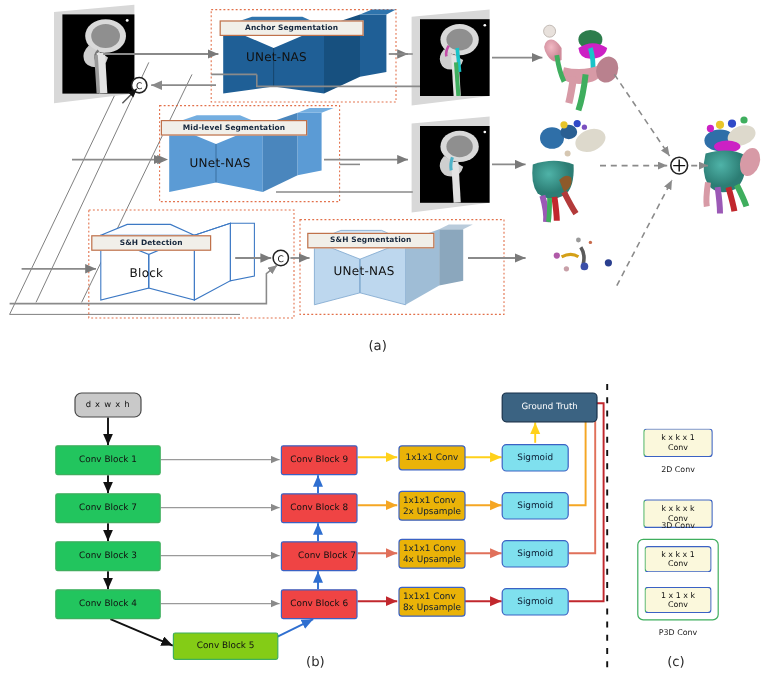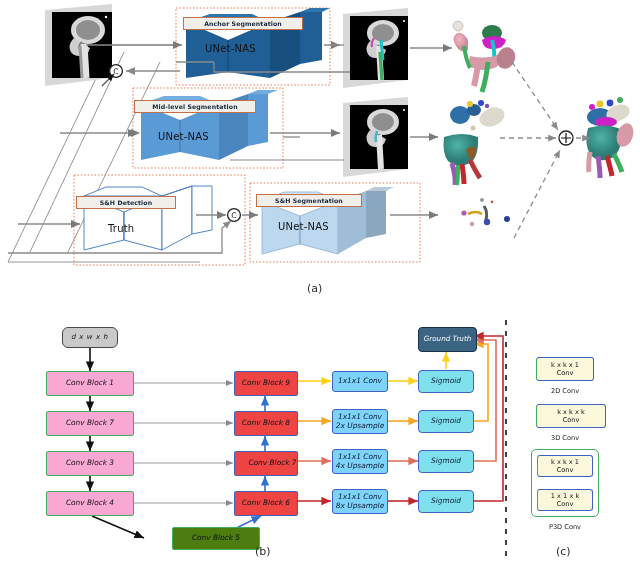--- a/index.html
+++ b/index.html
@@ -7,26 +7,26 @@
        font-family:"DejaVu Sans","Liberation Sans",sans-serif;color:#1a1a1a;}
   .fig{position:absolute;left:0;top:0;width:640px;height:567px;}
   svg{position:absolute;left:0;top:0;width:640px;height:567px;overflow:visible;}
   .lbl{position:absolute;white-space:nowrap;line-height:1;}
   .panel-letter{font-size:11px;color:#2b2b2b;}
   .unet-text{font-size:10px;color:#111;letter-spacing:.2px;}
   .tagbox{position:absolute;background:#f1efe9;border:1px solid #c0714a;
           font-size:6.2px;color:#15263c;text-align:center;line-height:11px;
           height:11px;font-weight:bold;letter-spacing:.1px;}
   .cblock{position:absolute;box-sizing:border-box;display:flex;align-items:center;
-          justify-content:center;font-size:7.4px;text-align:center;line-height:8.5px;
-          border-radius:2px;font-style:italic;}
-  .enc{background:#f9a8d4;border:1.3px solid #3fae5e;color:#111;}
+          justify-content:center;font-size:7.4px;text-align:left;line-height:8.5px;
+          border-radius:2px;}
+  .enc{background:#22c55e;border:1.3px solid #3fae5e;color:#111;}
   .dec{background:#ef4444;border:1.3px solid #3b62c4;color:#111;}
-  .mid{background:#4d7c0f;border:1.3px solid #3fae5e;color:#111;margin-left:28px;}
-  .conv1{background:#7dd3fc;border:1.3px solid #3b62c4;color:#0c1c33;border-radius:3px;}
+  .mid{background:#84cc16;border:1.3px solid #3fae5e;color:#111;}
+  .conv1{background:#eab308;border:1.3px solid #3b62c4;color:#0c1c33;border-radius:3px;}
   .sig{background:#7fe0ee;border:1.3px solid #3b62c4;color:#0c1c33;border-radius:4px;}
   .gt{background:#3b6382;border:1.3px solid #18314a;color:#ffffff;border-radius:4px;
       font-size:7.2px;}
   .inp{background:#c9c9c9;border:1.3px solid #4a4a4a;color:#111;border-radius:6px;
        font-size:7px;letter-spacing:.6px;}
   .legbox{position:absolute;box-sizing:border-box;display:flex;align-items:center;
           justify-content:center;font-size:6.6px;text-align:center;line-height:8px;
           background:#fbf8dc;border:1.2px solid #3b62c4;border-left:1.2px solid #3fae5e;
           border-radius:3px;color:#111;}
   .legcap{position:absolute;font-size:6.6px;color:#1a1a1a;text-align:center;width:70px;}
@@ -328,21 +328,21 @@
   <path d="M566,477 L566,489" stroke="#111" stroke-width="1.2" fill="none" marker-end="url(#ahk)"></path>
 </svg>
 
 <div class="tagbox" style="left:183px;top:17px;width:118px;">Anchor Segmentation</div>
 <div class="lbl unet-text" style="left:205px;top:44px;">UNet-NAS</div>
 
 <div class="tagbox" style="left:134px;top:100px;width:120px;">Mid-level Segmentation</div>
 <div class="lbl unet-text" style="left:158px;top:132px;">UNet-NAS</div>
 
 <div class="tagbox" style="left:76px;top:196px;width:98px;">S&amp;H Detection</div>
-<div class="lbl unet-text" style="left:108px;top:224px;">Truth</div>
+<div class="lbl unet-text" style="left:108px;top:224px;">Block</div>
 
 <div class="tagbox" style="left:256px;top:194px;width:104px;">S&amp;H Segmentation</div>
 <div class="lbl unet-text" style="left:278px;top:222px;">UNet-NAS</div>
 
 <div class="lbl panel-letter" style="left:307px;top:283px;">(a)</div>
 
 <div class="cblock inp" style="left:62px;top:327px;width:56px;height:21px;">d x w x h</div>
 
 <div class="cblock enc" style="left:46px;top:371px;width:88px;height:25px;">Conv Block 1</div>
 <div class="cblock enc" style="left:46px;top:411px;width:88px;height:25px;">Conv Block 7</div>
@@ -361,29 +361,29 @@
 <div class="cblock conv1" style="left:332px;top:449px;width:56px;height:25px;white-space:pre-line;">1x1x1 Conv
 4x Upsample</div>
 <div class="cblock conv1" style="left:332px;top:489px;width:56px;height:25px;white-space:pre-line;">1x1x1 Conv
 8x Upsample</div>
 
 <div class="cblock sig" style="left:418px;top:370px;width:56px;height:23px;">Sigmoid</div>
 <div class="cblock sig" style="left:418px;top:410px;width:56px;height:23px;">Sigmoid</div>
 <div class="cblock sig" style="left:418px;top:450px;width:56px;height:23px;">Sigmoid</div>
 <div class="cblock sig" style="left:418px;top:490px;width:56px;height:23px;">Sigmoid</div>
 
-<div class="cblock gt" style="left:418px;top:327px;width:59px;height:25px;">Ground Truth</div>
+<div class="cblock gt" style="left:418px;top:327px;width:80px;height:25px;">Ground Truth</div>
 
 <div class="lbl panel-letter" style="left:255px;top:546px;">(b)</div>
 
 <div class="legbox" style="left:536px;top:357px;width:58px;height:24px;white-space:pre-line;">k x k x 1
 Conv</div>
 <div class="legcap" style="left:530px;top:387px;">2D Conv</div>
 
-<div class="legbox" style="left:536px;top:404px;width:70px;height:24px;white-space:pre-line;text-align:center;">k x k x k
+<div class="legbox" style="left:536px;top:416px;width:58px;height:24px;white-space:pre-line;text-align:center;">k x k x k
 Conv</div>
 <div class="legcap" style="left:530px;top:434px;">3D Conv</div>
 
 <div class="p3dwrap" style="left:531px;top:449px;width:68px;height:68px;"></div>
 <div class="legbox" style="left:537px;top:455px;width:56px;height:22px;white-space:pre-line;">k x k x 1
 Conv</div>
 <div class="legbox" style="left:537px;top:489px;width:56px;height:22px;white-space:pre-line;">1 x 1 x k
 Conv</div>
 <div class="legcap" style="left:530px;top:523px;">P3D Conv</div>
 

